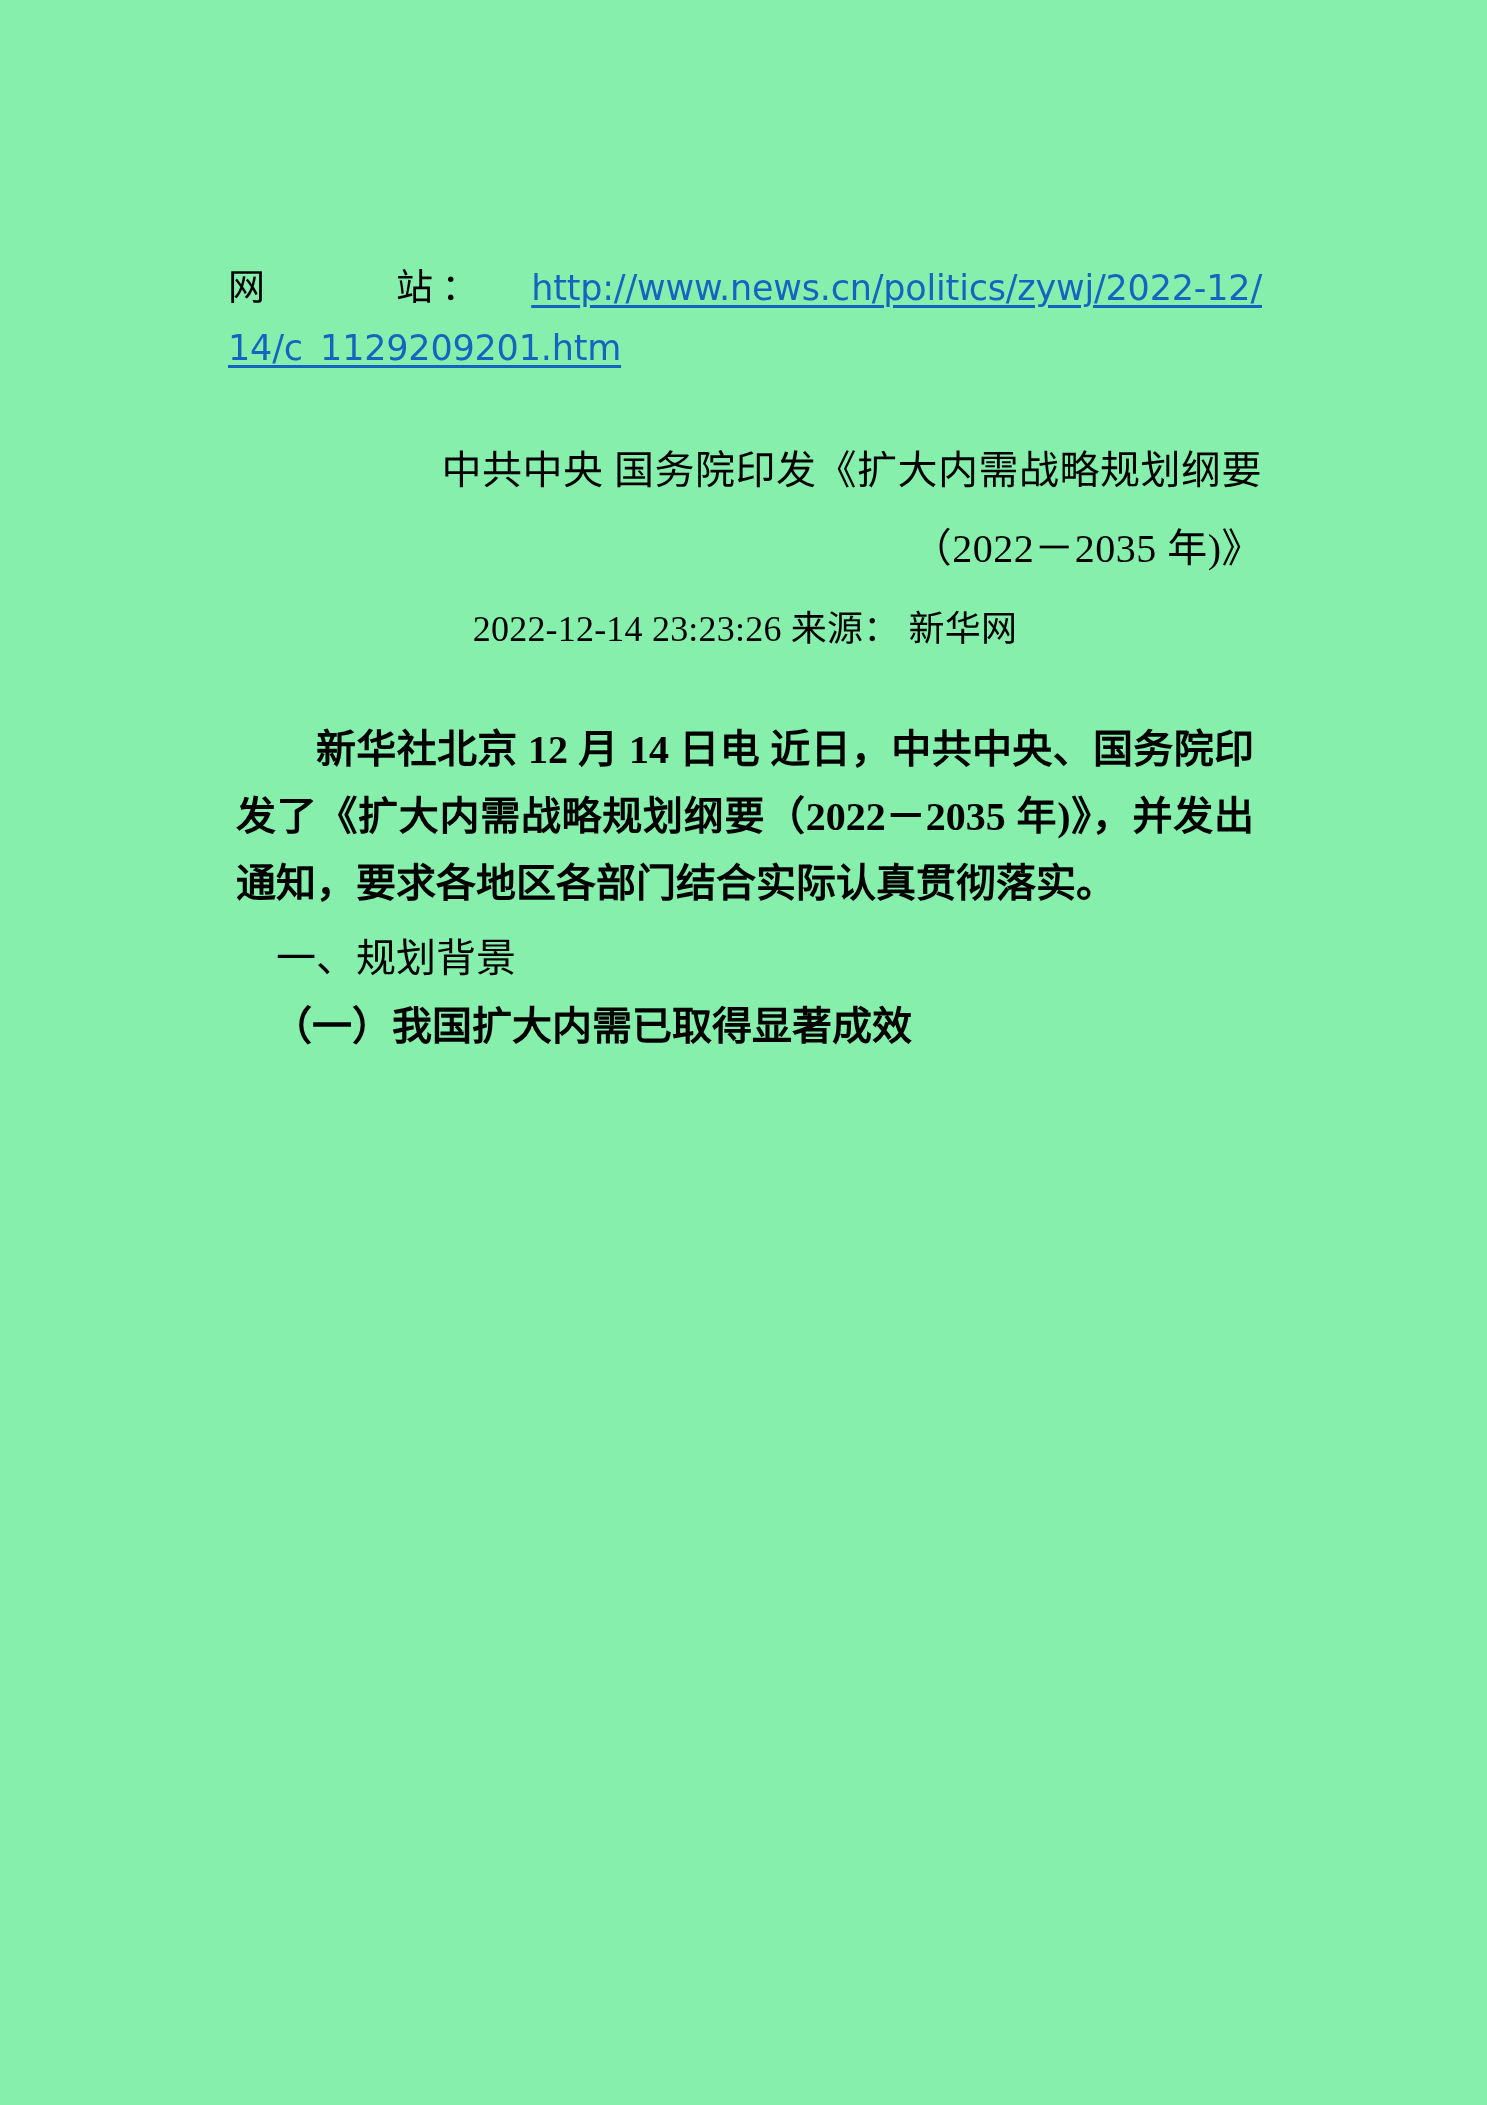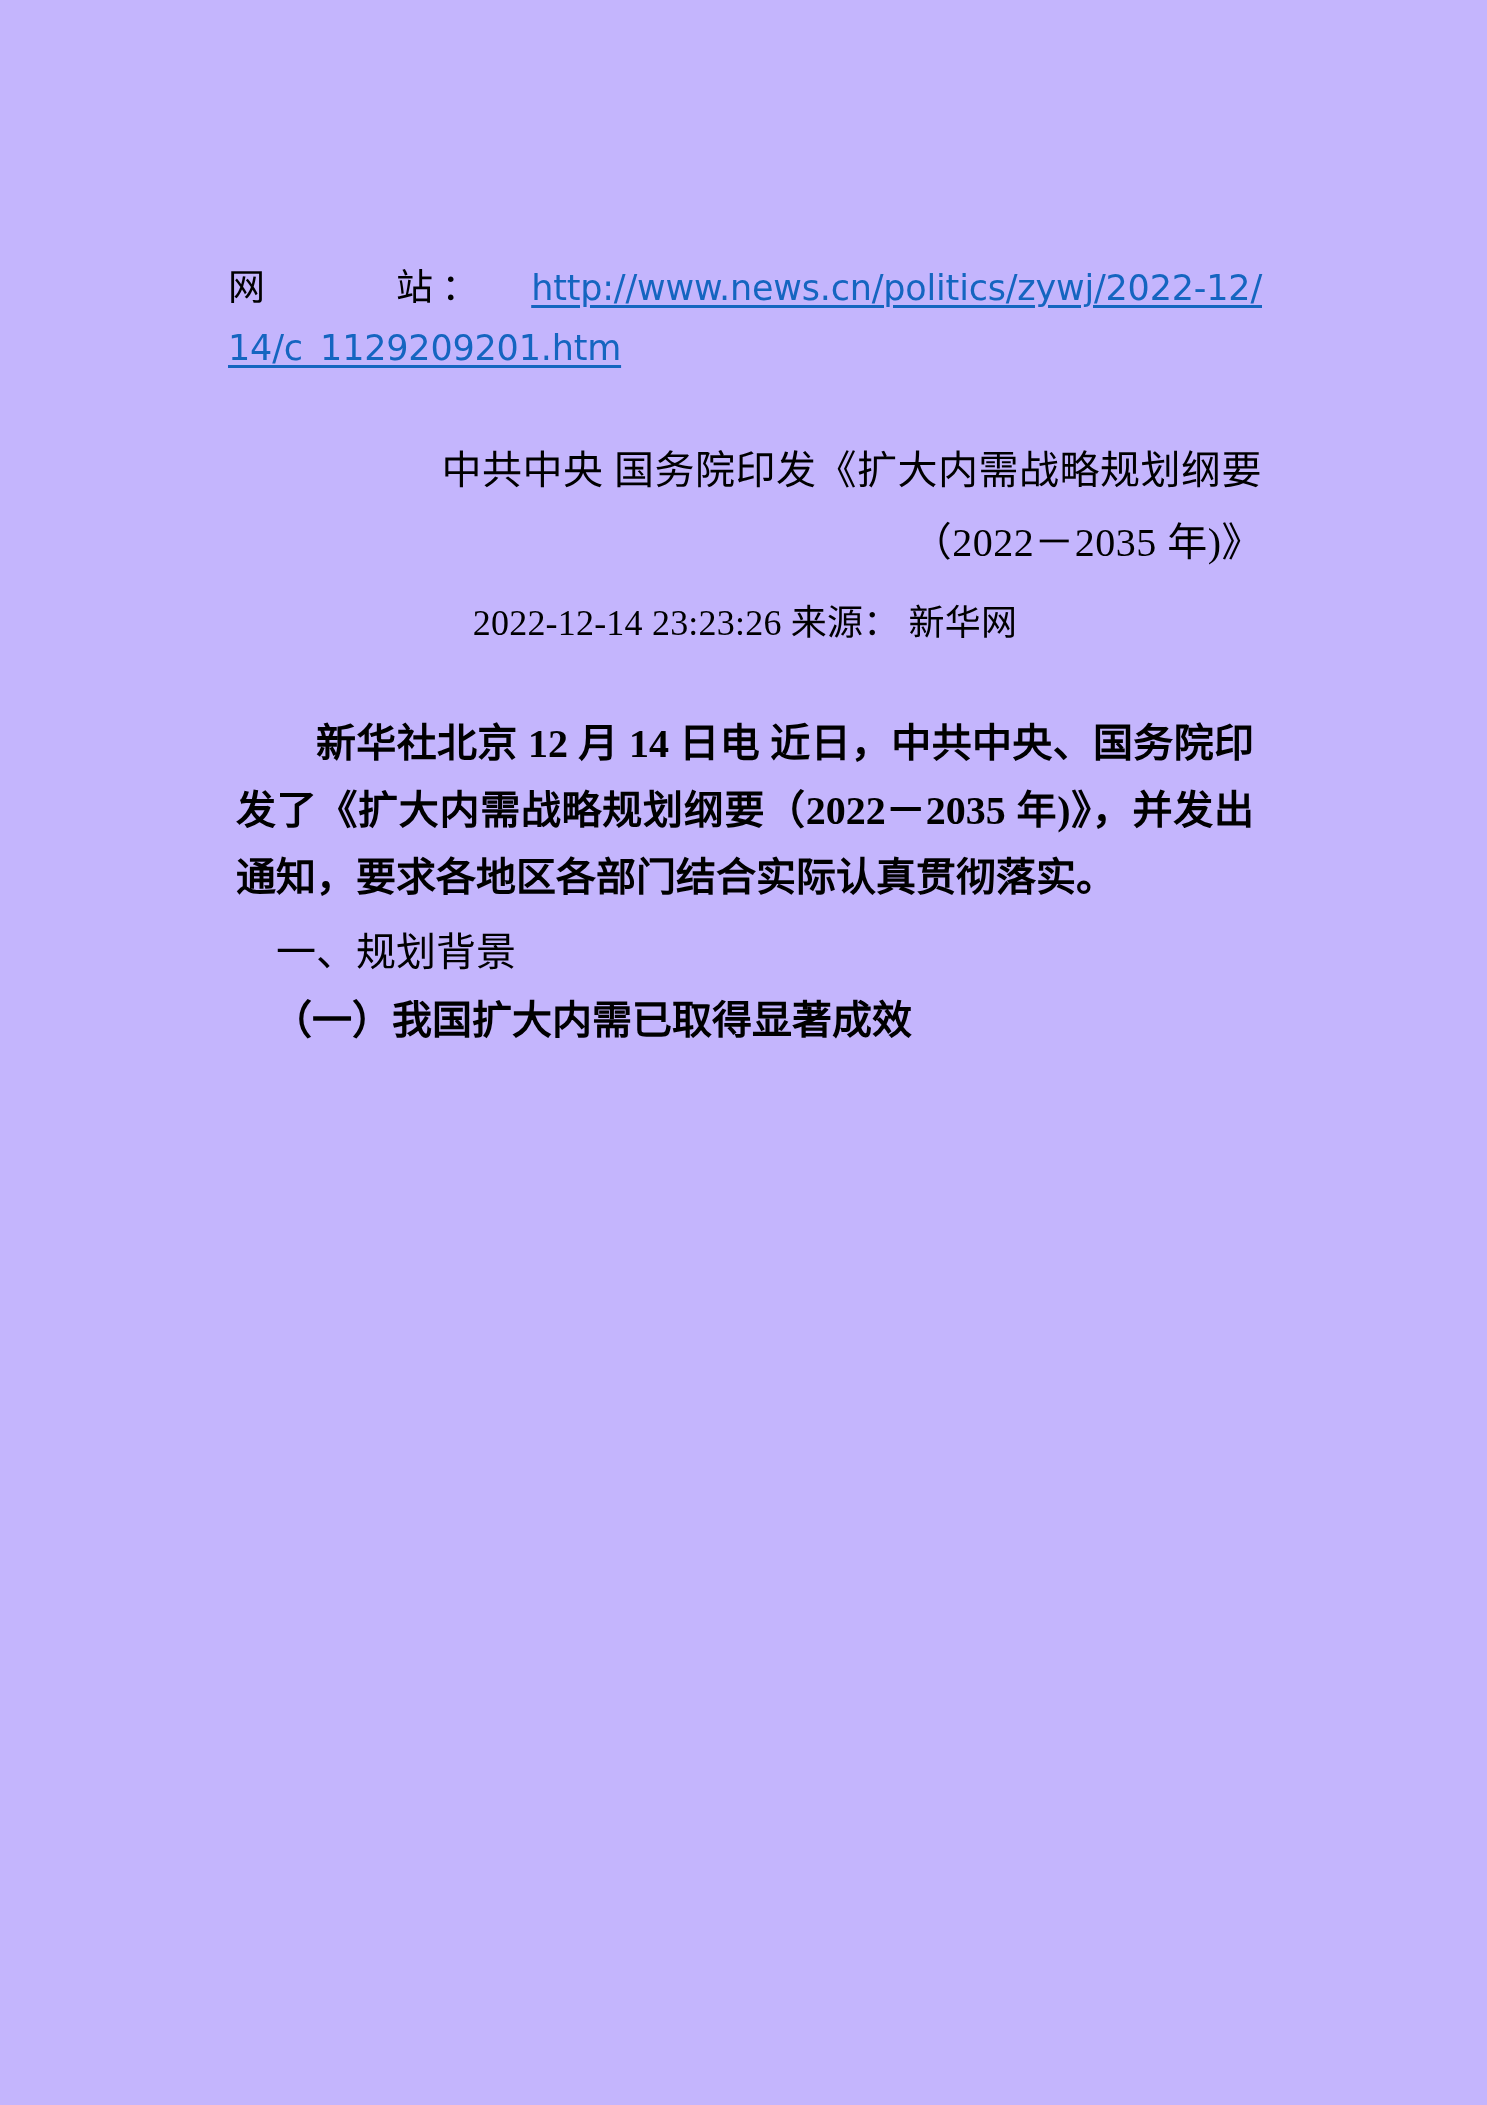--- a/index.html
+++ b/index.html
@@ -13,21 +13,21 @@
     font-family: "Liberation Serif", "DejaVu Serif", serif;
     color: #000000;
     -webkit-font-smoothing: antialiased;
   }
 
   .page {
     position: relative;
     width: 1487px;
     height: 2105px;
     margin: 0 auto;
-    background: #c4b5fd;
+    background: #86efac;
     overflow: hidden;
     box-sizing: border-box;
   }
 
   
   .content {
     position: absolute;
     left: 228px;
     top: 0;
     width: 1034px;
@@ -77,21 +77,21 @@
     letter-spacing: 0.5px;
   }
 
   .doc-title .line1 {
     display: block;
     text-indent: 0;
   }
 
   .doc-title .line2 {
     display: block;
-    margin-top: 10px;
+    margin-top: 16px;
   }
 
   
   .doc-meta {
     margin-top: 22px;
     font-size: 36px;
     line-height: 1.5;
     text-align: center;
     letter-spacing: 0.2px;
   }

